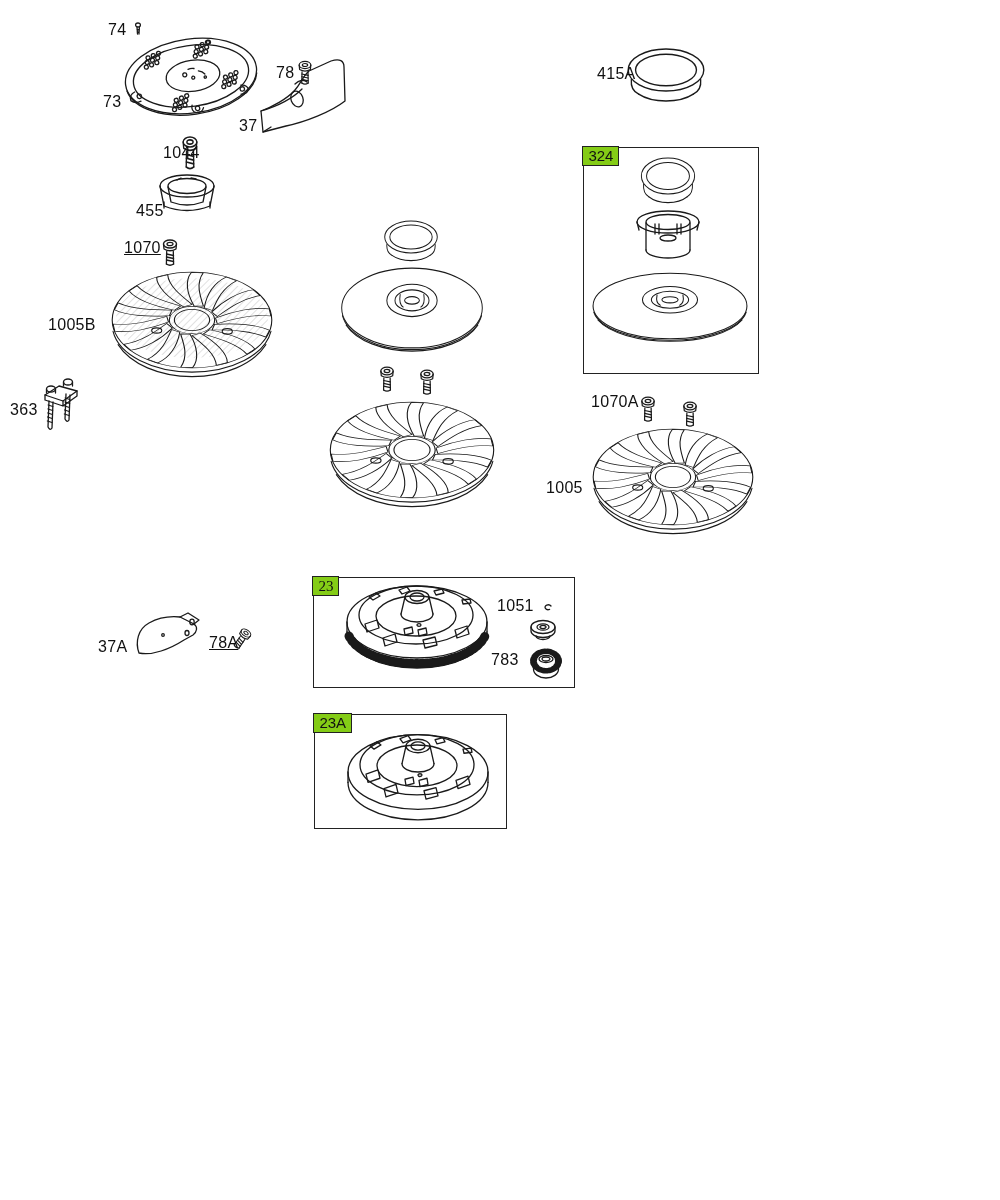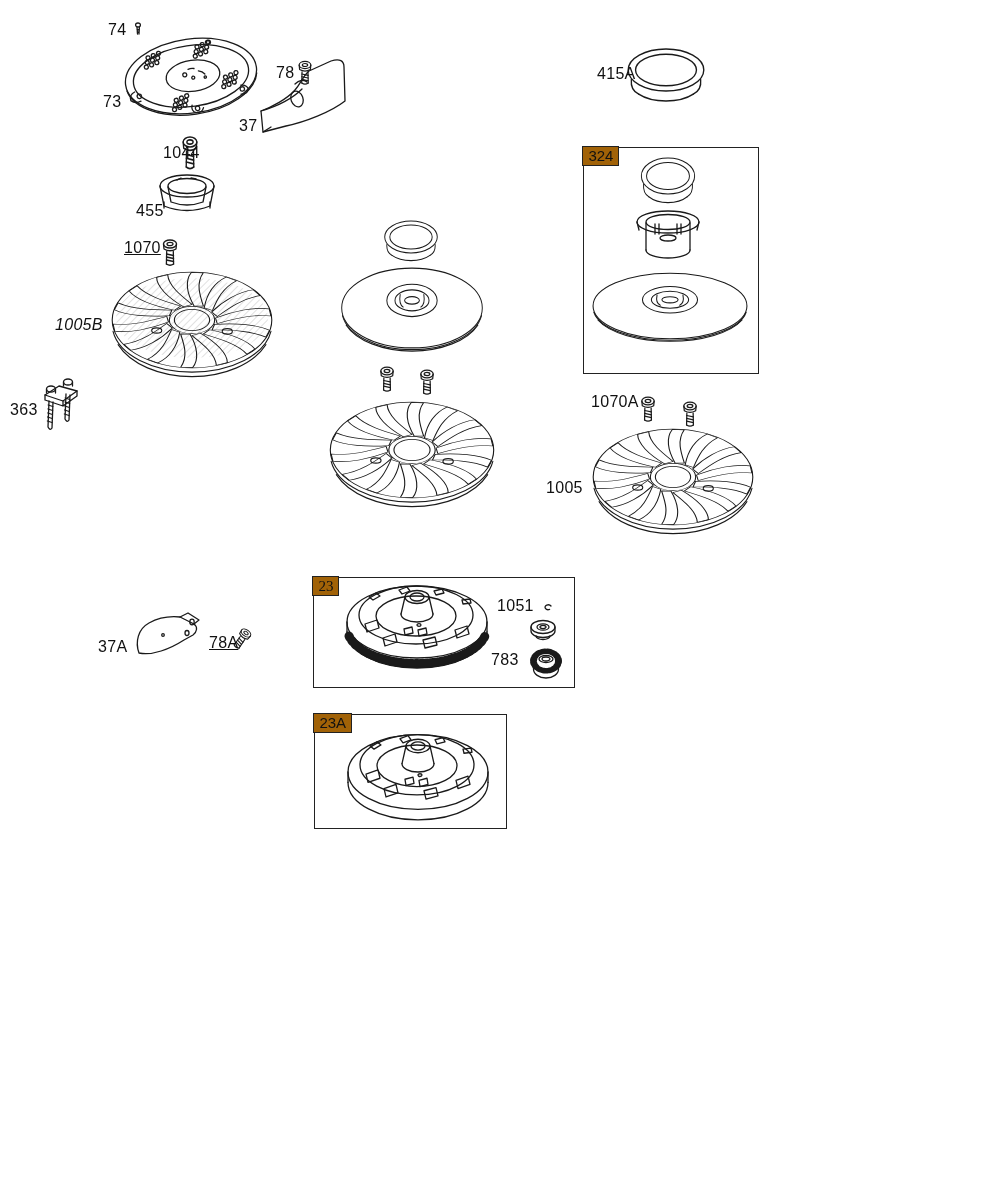--- a/index.html
+++ b/index.html
@@ -2,21 +2,21 @@
 <html><head>
 <meta charset="utf-8">
 <style>
   html,body{margin:0;padding:0;background:#fff;}
   #page{position:relative;width:1000px;height:1200px;background:#ffffff;overflow:hidden;
         font-family:"Liberation Sans",sans-serif;}
   #art{position:absolute;left:0;top:0;z-index:2;}
   #art *{stroke:#1a1a1a;fill:none;stroke-width:1.3;stroke-linecap:round;stroke-linejoin:round;}
   .lbl{position:absolute;z-index:3;font-size:16px;color:#111;letter-spacing:.3px;white-space:nowrap;}
   .gbox{position:absolute;z-index:1;border:1.6px solid #222;background:transparent;}
-  .gtag{position:absolute;top:-1.6px;left:-1.6px;border:1.6px solid #222;background:#a16207;
+  .gtag{position:absolute;top:-1.6px;left:-1.6px;border:1.6px solid #222;background:#84cc16;
         font-size:15px;line-height:18px;padding:0 5px;color:#111;z-index:4;}
 </style>
 </head>
 <body>
 
 <div id="page">
 
   <div class="gbox" style="left:583px;top:147px;width:174px;height:225px;">
     <div class="gtag">324</div>
   </div>
@@ -27,21 +27,21 @@
     <div class="gtag">23A</div>
   </div>
 
   <div class="lbl" style="left:108px;top:21px;">74</div>
   <div class="lbl" style="left:103px;top:93px;">73</div>
   <div class="lbl" style="left:276px;top:64px;">78</div>
   <div class="lbl" style="left:239px;top:117px;">37</div>
   <div class="lbl" style="left:143px;top:144px;margin-left:20px;">1044</div>
   <div class="lbl" style="left:136px;top:202px;">455</div>
   <div class="lbl" style="left:124px;top:239px;text-decoration:underline;">1070</div>
-  <div class="lbl" style="left:55px;top:316px;font-style:italic;">1005B</div>
+  <div class="lbl" style="left:48px;top:316px;">1005B</div>
   <div class="lbl" style="left:10px;top:401px;">363</div>
   <div class="lbl" style="left:597px;top:65px;">415A</div>
   <div class="lbl" style="left:591px;top:393px;">1070A</div>
   <div class="lbl" style="left:546px;top:479px;">1005</div>
   <div class="lbl" style="left:98px;top:638px;">37A</div>
   <div class="lbl" style="left:209px;top:634px;text-decoration:underline;">78A</div>
   <div class="lbl" style="left:497px;top:597px;">1051</div>
   <div class="lbl" style="left:491px;top:651px;">783</div>
 
   <svg id="art" width="1000" height="1200" viewBox="0 0 1000 1200">

